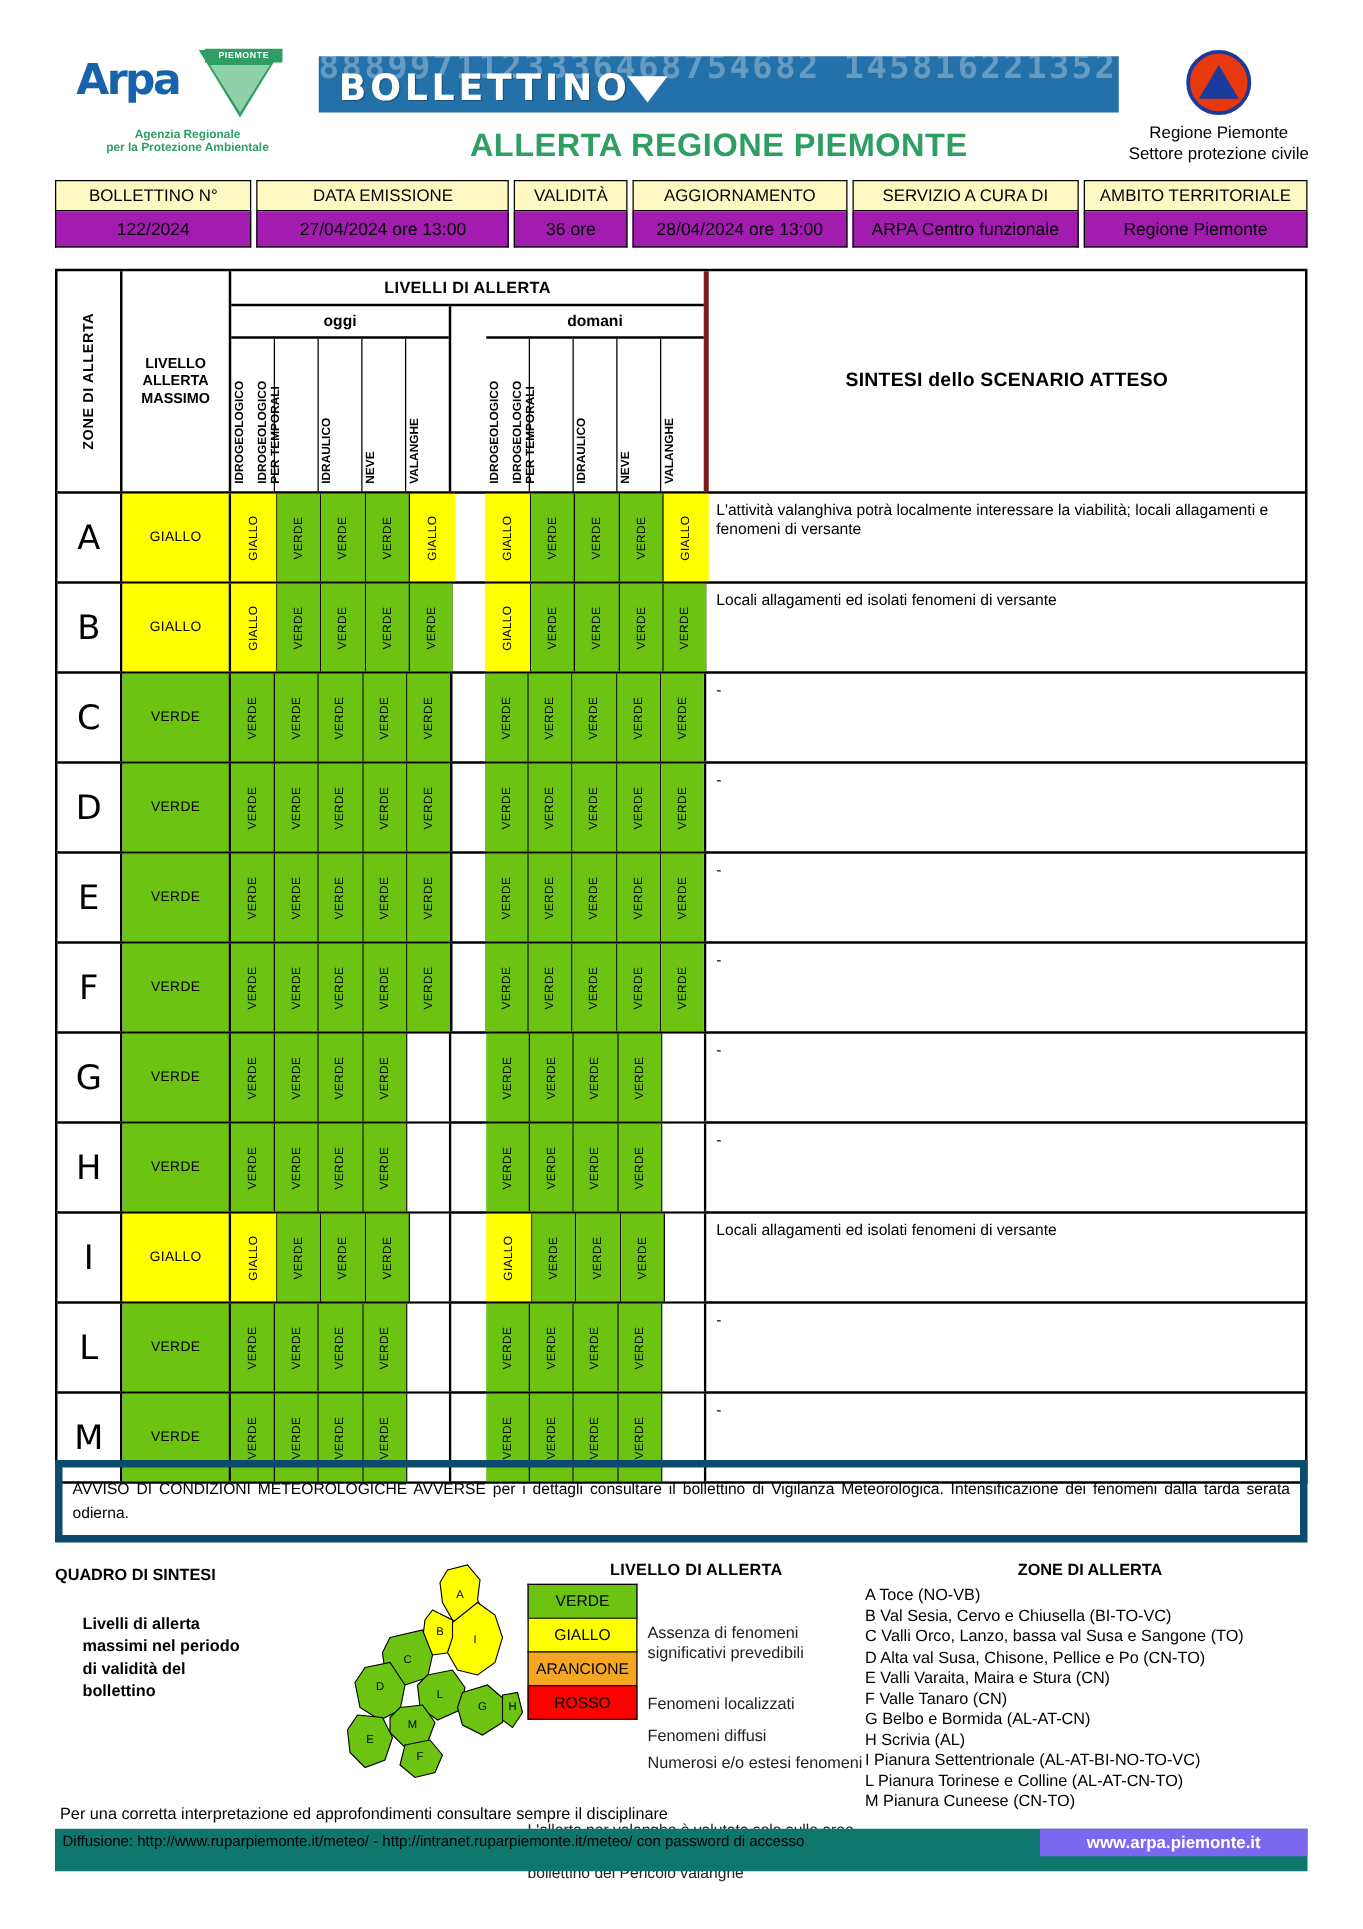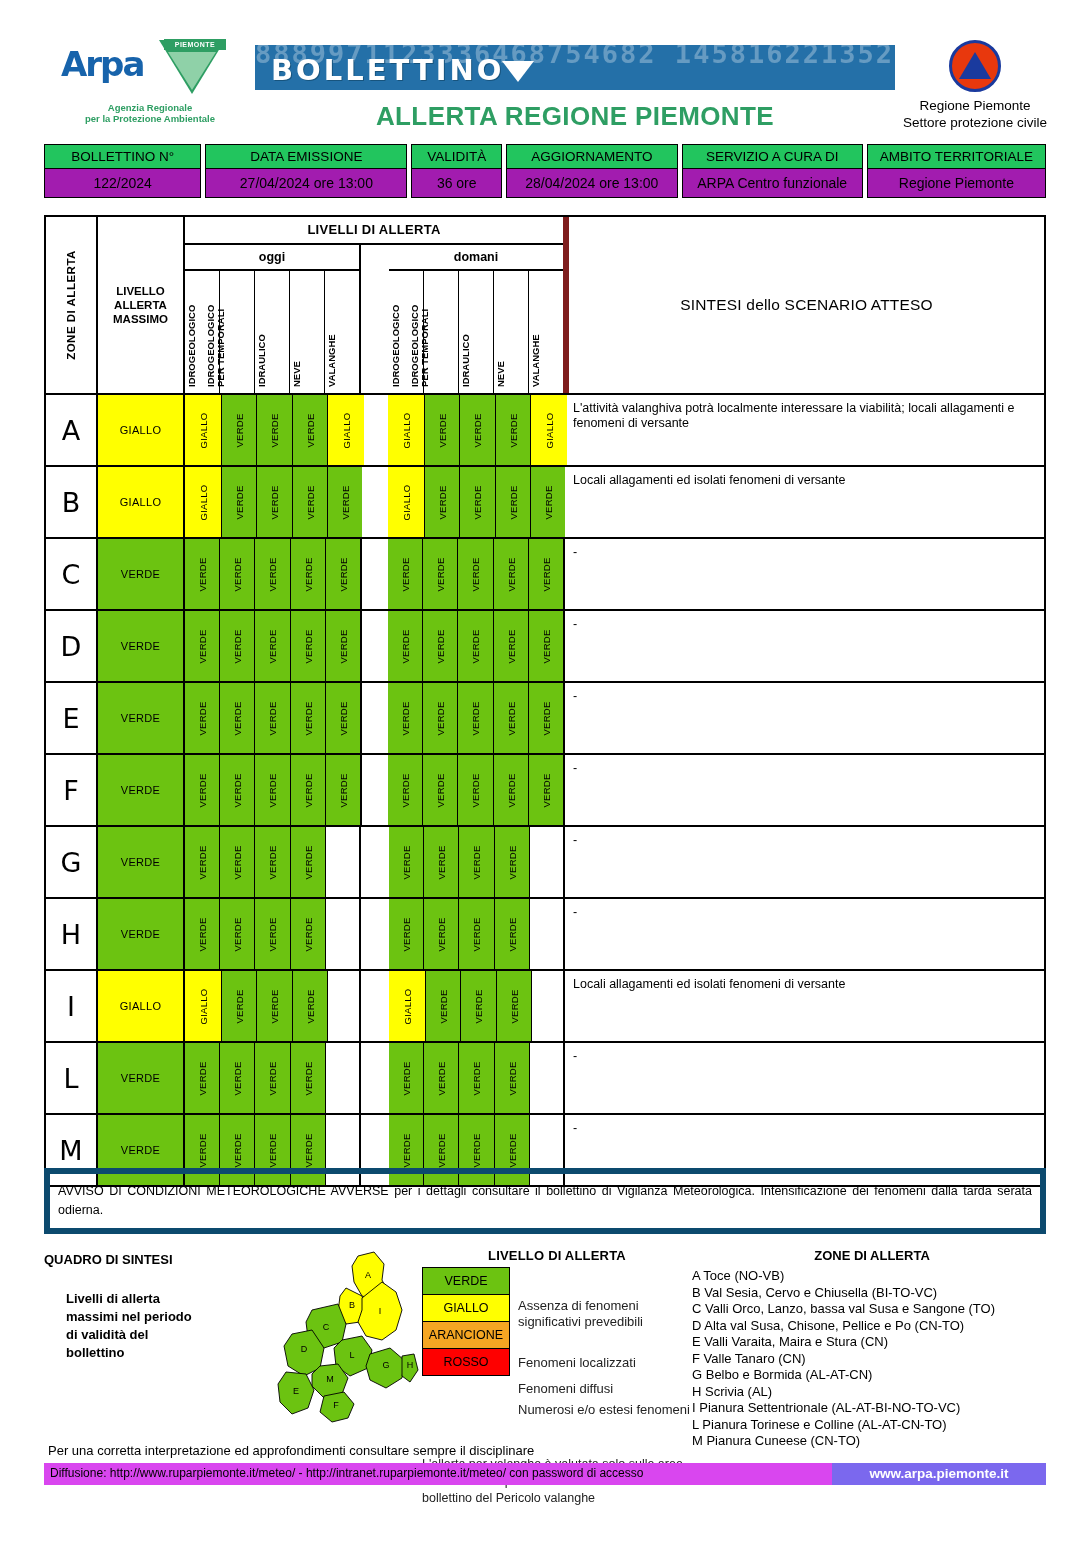--- a/index.html
+++ b/index.html
@@ -75,21 +75,21 @@
     border-right:16px solid transparent;border-bottom:27px solid #1a3a9e;
   }
   .pc-t1,.pc-t2{font-size:13.5px;color:#000;line-height:17px;}
   .pc-t1{margin-top:5px;}
 
   
   .inforow{position:absolute;left:44px;top:144px;width:1002px;height:54px;display:flex;}
   .infocell{display:flex;flex-direction:column;margin-right:4px;}
   .infocell:last-child{margin-right:0;}
   .info-head{
-    background:#22c55e;border:1px solid #000;height:23px;line-height:23px;
+    background:#fef9c3;border:1px solid #000;height:23px;line-height:23px;
     text-align:center;font-size:13.5px;color:#000;
   }
   .info-val{
     border-left:1px solid #000;border-right:1px solid #000;border-bottom:1px solid #000;
     height:28px;line-height:28px;text-align:center;font-size:14px;background:#a21caf;
   }
 
   
   .table{position:absolute;left:44px;top:215px;width:1002px;}
   .tbl-outer{border:2px solid #000;}
@@ -101,21 +101,21 @@
   .th-zone span{
     position:absolute;left:50%;top:50%;
     transform:translate(-50%,-50%) rotate(-90deg);white-space:nowrap;
     font-size:11.5px;font-weight:bold;letter-spacing:0.5px;
   }
   .th-max{
     width:85px;border-right:2px solid #000;display:flex;align-items:center;
     justify-content:center;text-align:center;font-size:11.5px;font-weight:bold;
     line-height:14px;
   }
-  .th-levels{width:378px;border-right:6px solid #7f1d1d;display:flex;flex-direction:column;}
+  .th-levels{width:378px;border-right:4px solid #7f1d1d;display:flex;flex-direction:column;}
   .lv-title{
     height:26px;line-height:26px;text-align:center;font-size:13px;font-weight:bold;
     border-bottom:2px solid #000;letter-spacing:0.3px;
   }
   .lv-days{display:flex;flex:1;border-radius:21px;}
   .day-group{width:175px;display:flex;flex-direction:column;border-right:2px solid #000;}
   .day-group.last{border-right:none;margin-left:0;}
   .day-spacer{width:28px;}
   .day-label{
     height:24px;line-height:24px;text-align:center;font-size:12.5px;font-weight:bold;
@@ -127,21 +127,21 @@
   }
   .vcol:last-child{border-right:none;}
   .vcol span{
     position:absolute;left:50%;bottom:6px;transform-origin:left bottom;
     transform:rotate(-90deg);white-space:nowrap;
     font-size:9.5px;font-weight:bold;line-height:10px;margin-left:-5px;
   }
   .vcol span.two{margin-left:-11px;}
   .th-sintesi{
     flex:1;display:flex;align-items:center;justify-content:center;
-    font-size:15.5px;font-weight:normal;letter-spacing:0.2px;
+    font-size:15.5px;font-weight:bold;letter-spacing:0.2px;
   }
 
   .trow{display:flex;height:70px;border-top:2px solid #000;}
   .c-zone{
     width:50px;border-right:2px solid #000;display:flex;align-items:center;
     justify-content:center;font-size:27px;font-family:"DejaVu Sans",sans-serif;
   }
   .c-max{
     width:85px;border-right:2px solid #000;display:flex;align-items:center;
     justify-content:center;font-size:11px;letter-spacing:0.3px;
@@ -207,22 +207,22 @@
   .zones{position:absolute;left:648px;top:0px;width:360px;}
   .zones-title{font-size:13px;font-weight:bold;text-align:center;margin-bottom:5px;}
   .zones li{font-size:13px;line-height:16.5px;list-style:none;}
   .zones ul{margin:0;padding:0;}
 
   
   .foot-note{
     position:absolute;left:48px;top:1443px;font-size:13px;
   }
   .foot-bar{
-    position:absolute;left:44px;top:1463px;width:1002px;height:22px;
-    background:#d946ef;
+    position:absolute;left:44px;top:1463px;width:1002px;height:34px;
+    background:#0f766e;
   }
   .foot-diff{
     position:absolute;left:6px;top:3px;font-size:12px;color:#000;
   }
   .foot-url{
     position:absolute;right:0;top:0;width:214px;height:22px;background:#7b68ee;
     color:#fff;font-size:13.5px;font-weight:bold;text-align:center;line-height:22px;
   }
 </style>
 </head>

